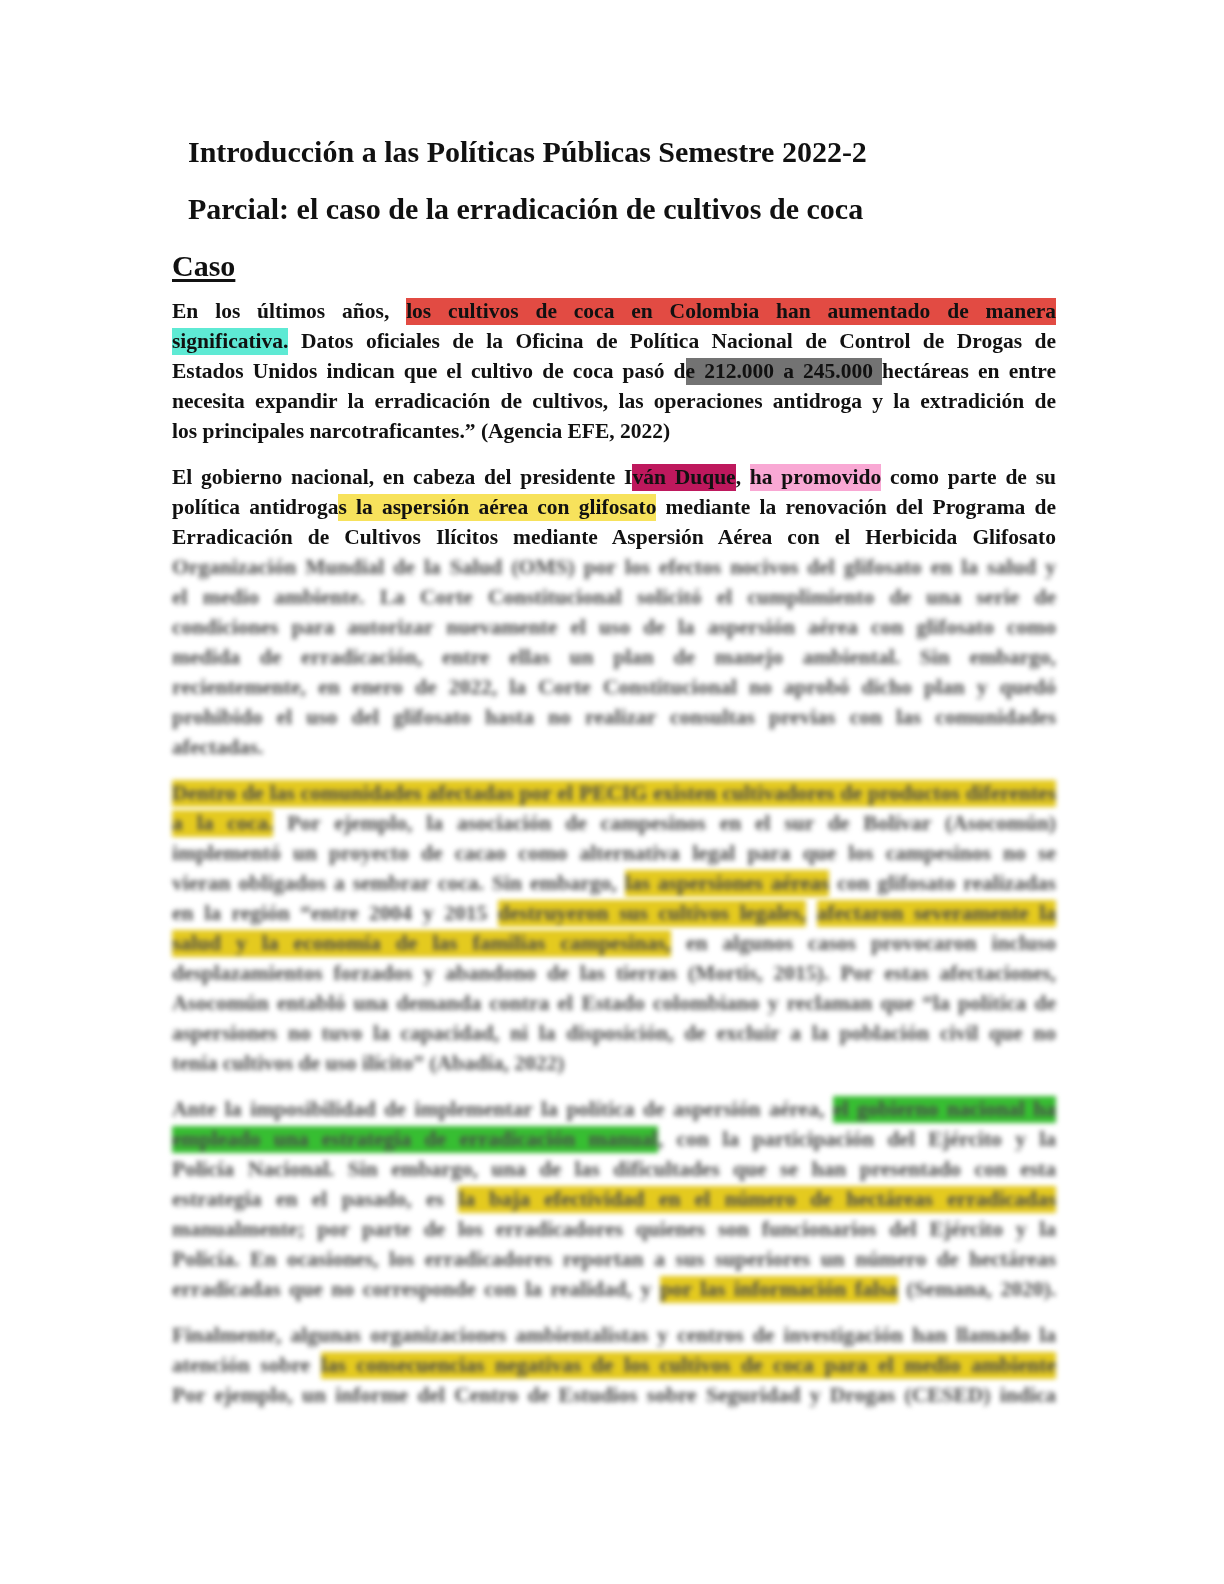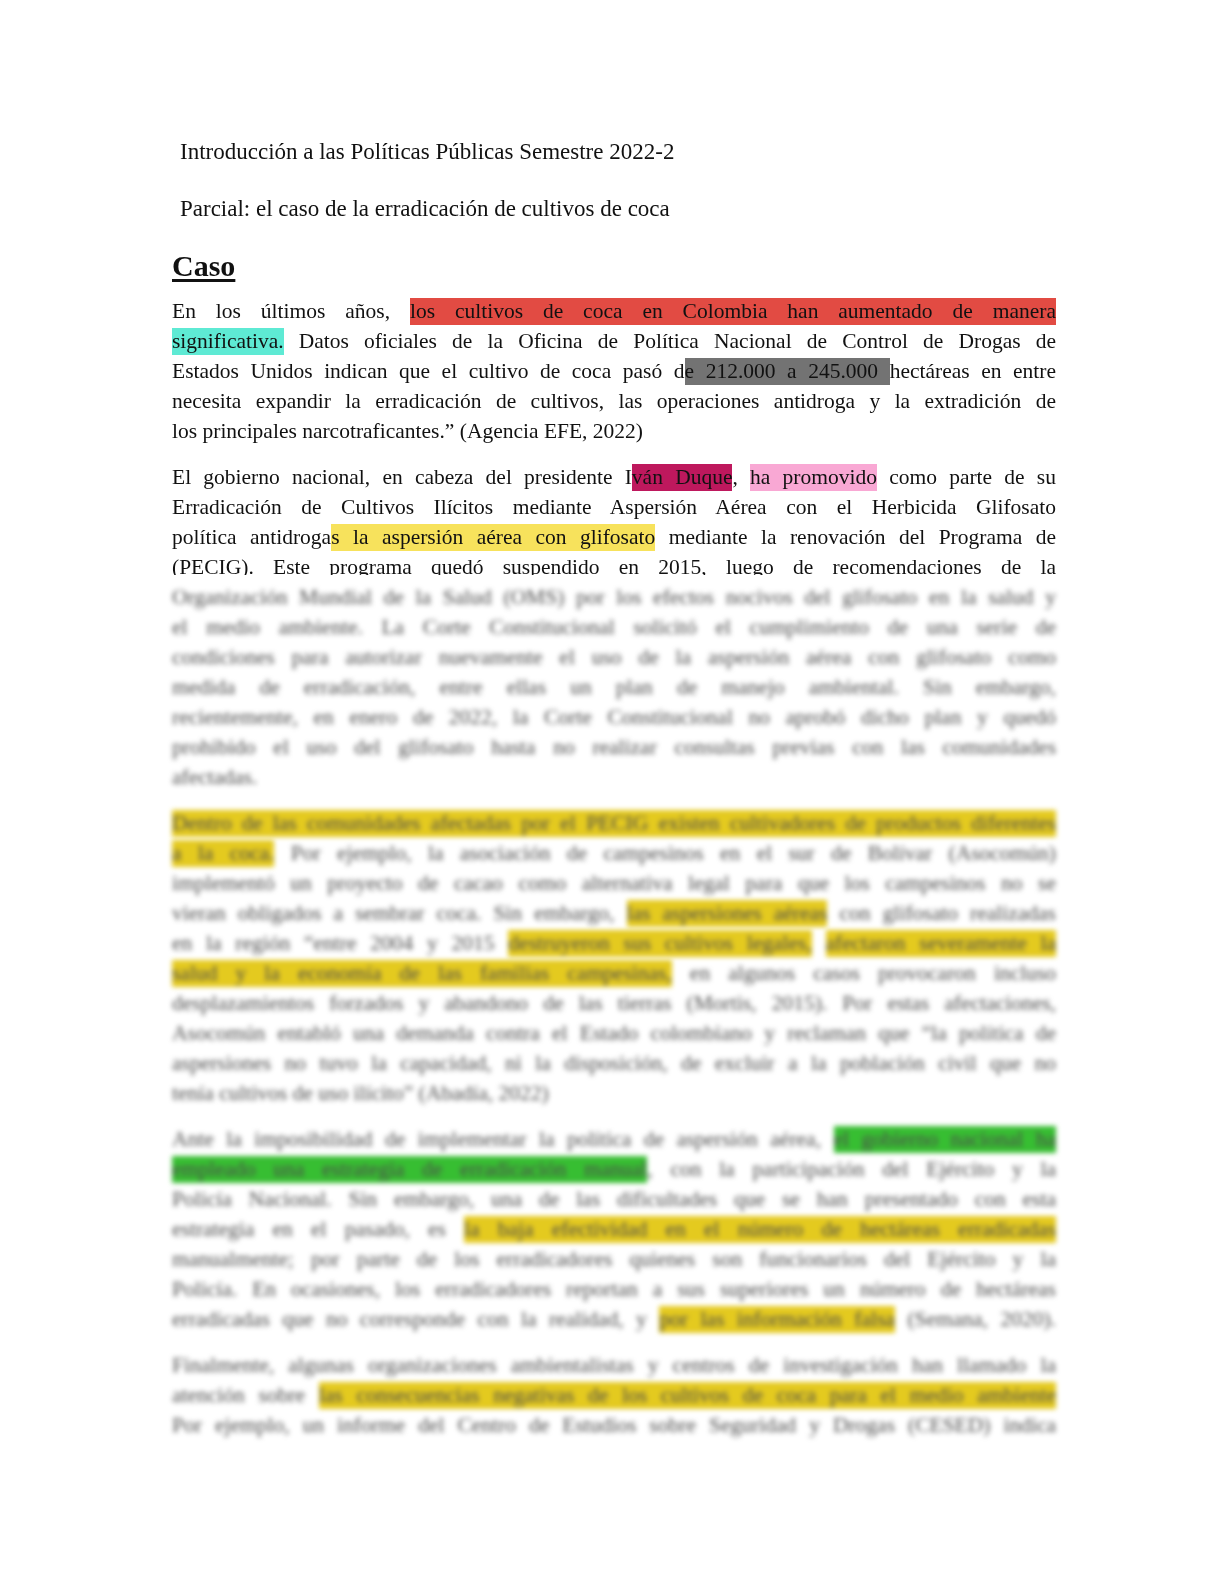--- a/index.html
+++ b/index.html
@@ -8,31 +8,31 @@
     font-family: "Liberation Serif", "DejaVu Serif", serif;
     color: #111;
     overflow: hidden;
   }
   .page {
     box-sizing: border-box;
     width: 1224px; height: 1584px;
     padding: 138px 168px 0 172px;
   }
   .h-title {
-    font-size: 23px; font-weight: normal; line-height: 28px;
-    margin: 0 0 29px 8px;
+    font-size: 30px; font-weight: bold; line-height: 28px;
+    margin: 0 0 29px 16px;
   }
   .h-section {
     font-size: 30px; font-weight: bold; line-height: 28px;
     margin: 0 0 16px 0;
     text-decoration: underline;
     text-underline-offset: 3px;
     display: inline-block;
   }
-  .body-text { margin-top: 0; }
+  .body-text { margin-top: 0; font-weight: bold; }
   .para { margin: 0 0 16px 0; }
   .line {
     font-size: 21.5px;
     line-height: 30px;
     text-align: justify;
     text-align-last: justify;
     white-space: nowrap;
   }
   .line.end { text-align-last: left; }
   .line.cut { height: 23px; overflow: hidden; margin-bottom: 7px; }
@@ -52,23 +52,22 @@
   <div class="body-text" id="paragraphs">
       <div class="para">
         <div class="line"><span>En los últimos años, </span><span class="hl" style="background-color: rgb(226, 75, 67);">los cultivos de coca en Colombia han aumentado de manera</span></div>
         <div class="line"><span class="hl" style="background-color: #5eead4;">significativa.</span><span> Datos oficiales de la Oficina de Política Nacional de Control de Drogas de</span></div>
         <div class="line"><span>Estados Unidos indican que el cultivo de coca pasó d</span><span class="hl" style="background-color: #737373;">e 212.000 a 245.000 </span><span>hectáreas en entre</span></div>
         <div class="line"><span>necesita expandir la erradicación de cultivos, las operaciones antidroga y la extradición de</span></div>
         <div class="line end"><span>los principales narcotraficantes.” (Agencia EFE, 2022)</span></div>
       </div>
       <div class="para">
         <div class="line"><span>El gobierno nacional, en cabeza del presidente I</span><span class="hl" style="background-color: #be185d;">ván Duque</span><span>, </span><span class="hl" style="background-color: #f9a8d4;">ha promovido</span><span> como parte de su</span></div>
+        <div class="line"><span>política antidroga</span><span class="hl" style="background-color: rgb(247, 226, 92);">s la aspersión aérea con glifosato</span><span> mediante la renovación del Programa de</span></div>
         <div class="line"><span>Erradicación de Cultivos Ilícitos mediante Aspersión Aérea con el Herbicida Glifosato</span></div>
-        <div class="line"><span>política antidroga</span><span class="hl" style="background-color: rgb(247, 226, 92);">s la aspersión aérea con glifosato</span><span> mediante la renovación del Programa de</span></div>
-        <div class="line cut"><span>(PECIG). Este programa quedó suspendido en 2015, luego de recomendaciones de la</span></div>
         <div class="line blur"><span>Organización Mundial de la Salud (OMS) por los efectos nocivos del glifosato en la salud y</span></div>
         <div class="line blur"><span>el medio ambiente. La Corte Constitucional solicitó el cumplimiento de una serie de</span></div>
         <div class="line blur"><span>condiciones para autorizar nuevamente el uso de la aspersión aérea con glifosato como</span></div>
         <div class="line blur"><span>medida de erradicación, entre ellas un plan de manejo ambiental. Sin embargo,</span></div>
         <div class="line blur"><span>recientemente, en enero de 2022, la Corte Constitucional no aprobó dicho plan y quedó</span></div>
         <div class="line blur"><span>prohibido el uso del glifosato hasta no realizar consultas previas con las comunidades</span></div>
         <div class="line end blur"><span>afectadas.</span></div>
       </div>
       <div class="para">
         <div class="line blur"><span class="hl" style="background-color: rgb(237, 208, 23);">Dentro de las comunidades afectadas por el PECIG existen cultivadores de productos diferentes</span></div>

